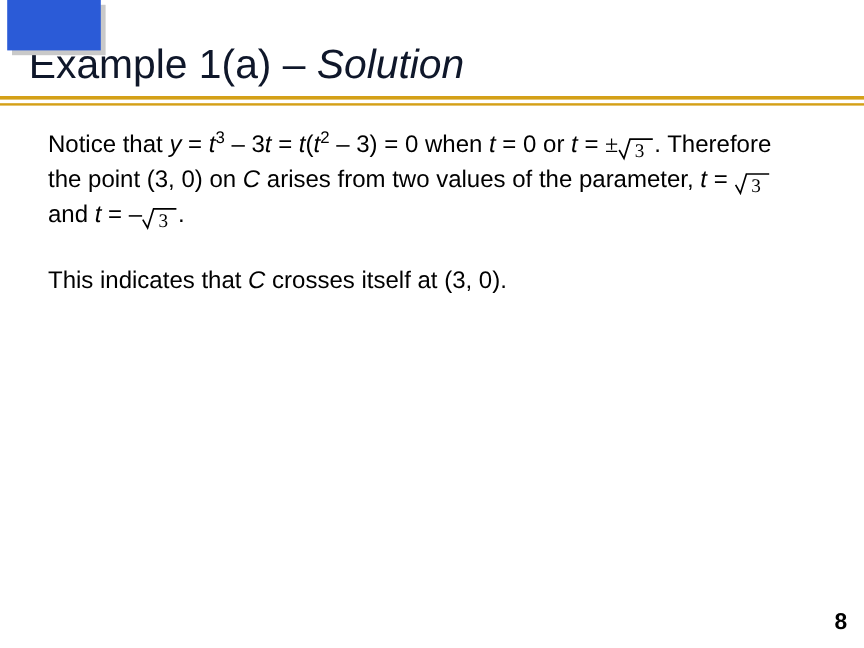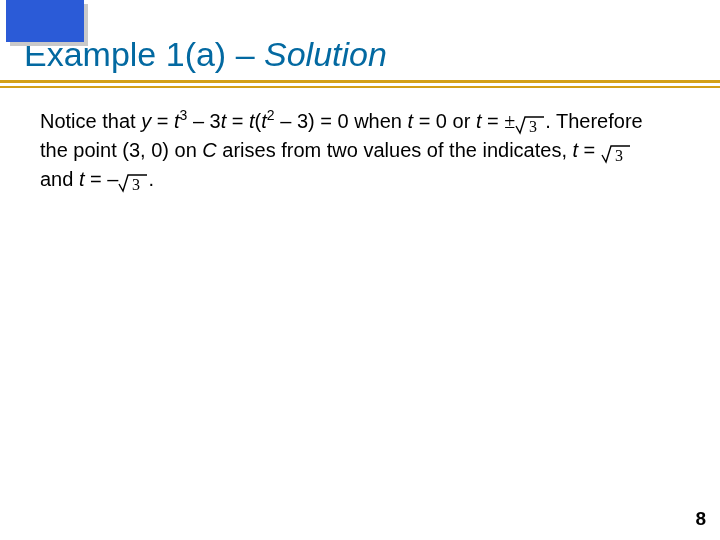--- a/index.html
+++ b/index.html
@@ -34,21 +34,21 @@
     left: 0;
     right: 0;
     top: 34px;
     padding: 0 24px 2px 24px;
     z-index: 1;
   }
   .title-text {
     font-size: 34px;
     line-height: 1.2;
     font-weight: normal;
-    color: #0369a1;
+    color: #0f172a;
   }
   .title-text .ital { font-style: italic; }
   .gold-rule {
     position: absolute;
     left: 0; right: 0;
     top: 80px;
     height: 0;
     border-top: 3px solid #d4a017;
     z-index: 0;
   }
@@ -95,27 +95,30 @@
       <span>Example 1(a) – </span><span class="ital">Solution</span>
     </div>
   </div>
 
   <div class="body">
     <div>
       <span>Notice that </span><span class="ital">y</span><span> = </span><span class="ital">t</span><sup>3</sup><span> – 3</span><span class="ital">t</span><span> = </span><span class="ital">t</span><span>(</span><span class="ital">t</span><sup>2</sup><span> – 3) = 0 when </span><span class="ital">t</span><span> = 0 or </span><span class="ital">t</span><span> = </span><span class="pm">±</span><span class="radical"><svg width="30" height="22" viewBox="0 0 30 22">
             <path d="M1 12 L5 19 L10 3 L29 3" stroke="#000" stroke-width="1.4" fill="none"></path>
             <text x="14" y="18" font-size="16" font-family="Times New Roman">3</text>
           </svg></span><span>.</span>
-      <span>Therefore the point (3, 0) on </span><span class="ital">C</span><span> arises from two values of the indicates, </span><span class="ital">t</span><span> = </span><span class="radical"><svg width="30" height="22" viewBox="0 0 30 22">
+      <span>Therefore the point (3, 0) on </span><span class="ital">C</span><span> arises from two values of the parameter, </span><span class="ital">t</span><span> = </span><span class="radical"><svg width="30" height="22" viewBox="0 0 30 22">
             <path d="M1 12 L5 19 L10 3 L29 3" stroke="#000" stroke-width="1.4" fill="none"></path>
             <text x="14" y="18" font-size="16" font-family="Times New Roman">3</text>
           </svg></span><span> and </span><span class="ital">t</span><span> = </span><span>–</span><span class="radical"><svg width="30" height="22" viewBox="0 0 30 22">
             <path d="M1 12 L5 19 L10 3 L29 3" stroke="#000" stroke-width="1.4" fill="none"></path>
             <text x="14" y="18" font-size="16" font-family="Times New Roman">3</text>
           </svg></span><span>.</span>
     </div>
 
     <div class="spacer-para"></div>
 
+    <div>
+      <span>This indicates that </span><span class="ital">C</span><span> crosses itself at (3, 0).</span>
+    </div>
   </div>
 
   <div class="page-num">8</div>
 </div>
 
 </body></html>

